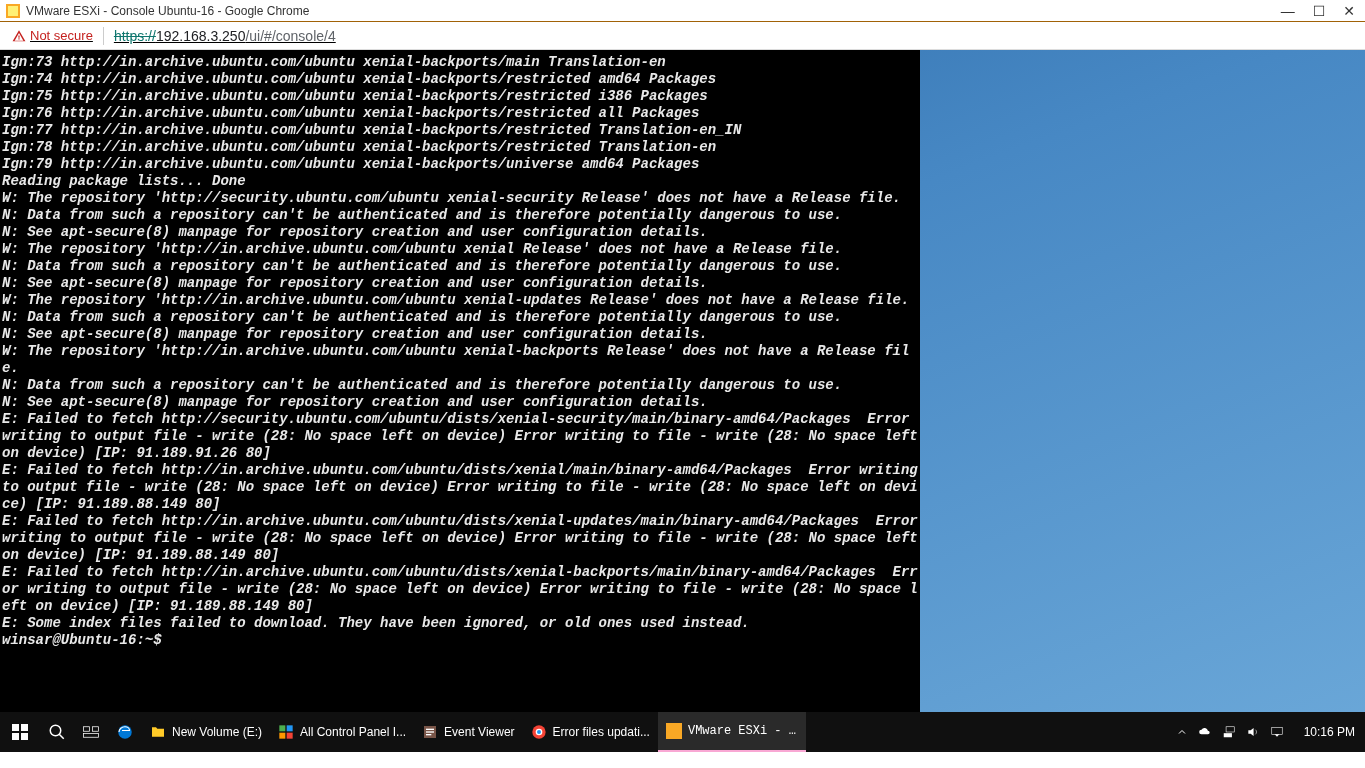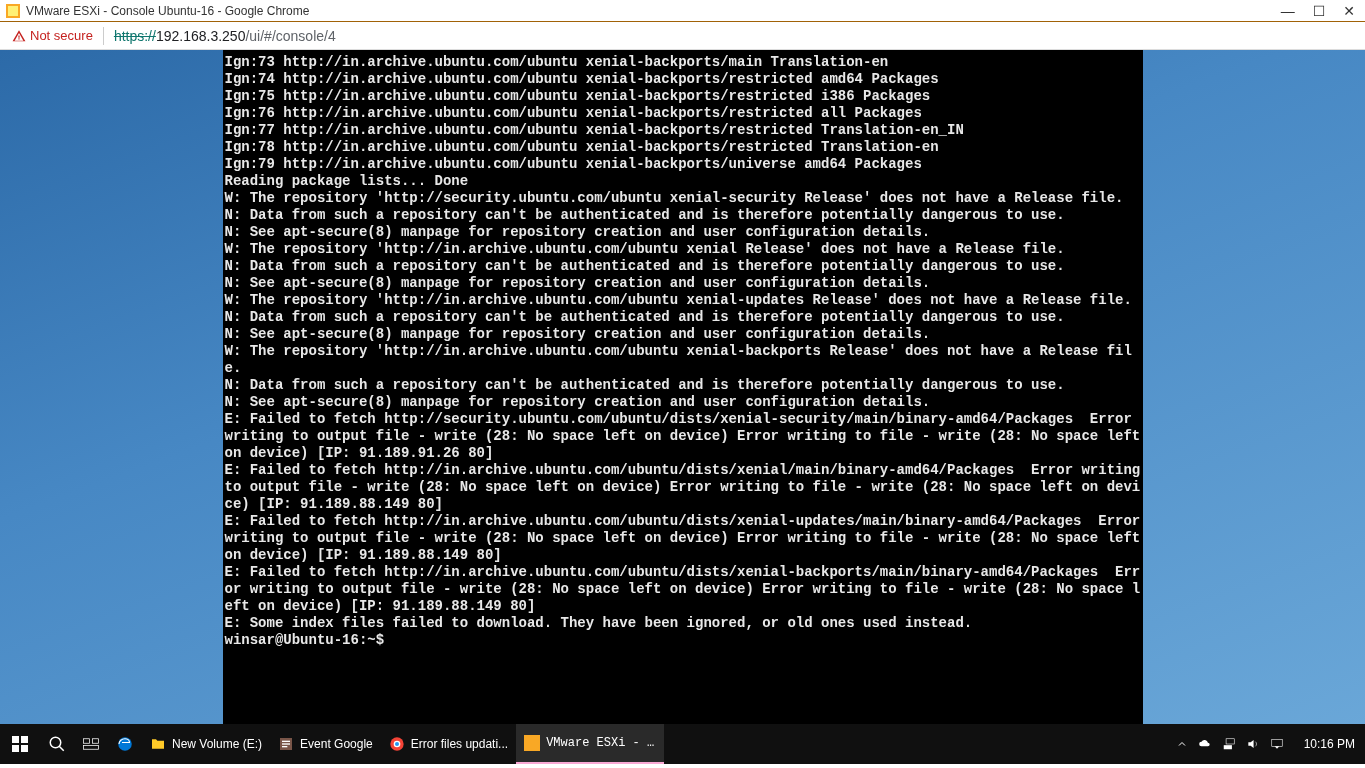--- a/index.html
+++ b/index.html
@@ -6,34 +6,34 @@
 body { width: 1365px; height: 768px; font-family: "Segoe UI", Tahoma, sans-serif; font-size: 12px; overflow: hidden; background: #fff; position: relative; }
 
 
 .titlebar { height: 22px; background: #fff; display: flex; align-items: center; padding: 4px 6px; border-bottom: 1px solid #a16207; }
 .titlebar .favicon { width: 14px; height: 14px; margin-right: 6px; display:flex; align-items:center; justify-content:center; }
 .titlebar .title { flex: 1; font-size: 12px; color: #333; }
 .titlebar .winctl { display: flex; gap: 18px; font-size: 14px; color: #333; padding-right: 4px; }
 .titlebar .winctl span { cursor: default; }
 
 
-.addrbar { height: 28px; background: #fff; display: flex; align-items: center; padding: 0 12px; gap: 10px; border-bottom: 1px solid #dcdcdc; }
+.addrbar { height: 28px; background: #fff; display: flex; align-items: center; padding: 0 12px; gap: 10px; border-bottom: 1px solid #dcdcdc; text-decoration: underline; }
 .addrbar .warn { color: #c5221f; font-size: 13px; display:flex; align-items:center; gap:4px; }
 .addrbar .sep { width:1px; height:18px; background:#ccc; }
 .addrbar .url { font-size: 14px; color: #5f6368; }
 .addrbar .url .strike { text-decoration: line-through; color:#0f766e; }
 .addrbar .url .host { color:#202124; }
 .addrbar .url .path { color:#5f6368;margin-top:8px; }
 
 
-.desktop { position: absolute; top: 50px; left: 0; right: 0; bottom: 40px; background: linear-gradient(160deg, #2c6aa8 0%, #4788c4 40%, #6aa7d8 100%); display:flex; justify-content:center; }
+.desktop { position: absolute; top: 50px; left: 0; right: 0; bottom: 40px; background: linear-gradient(160deg, #2c6aa8 0%, #4788c4 40%, #6aa7d8 100%); display:flex; justify-content:flex-start;font-style:italic; }
 .console { width: 920px; background: #000; color: #e8e8e8; font-family: "Courier New", monospace; font-size: 14px; line-height: 17px; padding: 4px 2px 4px 2px; white-space: pre-wrap; word-break: break-all; letter-spacing: 0px; font-weight: bold; }
 
 
-.taskbar { position: absolute; left:0; right:0; bottom:4px; height:40px; background:#101010; display:flex; align-items:center; color:#fff; font-size:12px; }
+.taskbar { position: absolute; left:0; right:0; bottom:16px; height:40px; background:#101010; display:flex; align-items:center; color:#fff; font-size:12px; }
 .taskbar .tb-btn { height:40px; display:flex; align-items:center; padding:0 8px; gap:6px; }
 .taskbar .tb-btn.start { padding:0 12px; }
 .taskbar .tb-btn.active { background:#2a2a2a; border-bottom:2px solid #f9a8d4;font-family:Liberation Mono, monospace; }
 .taskbar .tb-icon { width:16px; height:16px; display:flex; align-items:center; justify-content:center; }
 .taskbar .tb-label { max-width: 110px; white-space:nowrap; overflow:hidden; text-overflow:ellipsis; }
 .taskbar .spacer { flex:1; }
 .taskbar .tray { display:flex; align-items:center; gap:10px; padding:0 10px; }
 .taskbar .clock { padding:0 10px; }
 
 svg { display:block; }
@@ -131,27 +131,38 @@
     <span class="tb-icon">
         <svg width="16" height="16" viewBox="0 0 24 24">
           <path fill="#ffca28" d="M3 5h6l2 2h10v12H3z"></path>
         </svg>
       </span>
     <span class="tb-label">New Volume (E:)</span>
   </div>
   <div class="tb-btn">
     <span class="tb-icon">
         <svg width="16" height="16" viewBox="0 0 24 24">
+          <rect x="2" y="2" width="9" height="9" fill="#4caf50"></rect>
+          <rect x="13" y="2" width="9" height="9" fill="#2196f3"></rect>
+          <rect x="2" y="13" width="9" height="9" fill="#ff9800"></rect>
+          <rect x="13" y="13" width="9" height="9" fill="#f44336"></rect>
+        </svg>
+      </span>
+    <span class="tb-label">All Control Panel I...</span>
+  </div>
+  <div class="tb-btn">
+    <span class="tb-icon">
+        <svg width="16" height="16" viewBox="0 0 24 24">
           <rect x="3" y="3" width="18" height="18" fill="#795548"></rect>
           <rect x="6" y="7" width="12" height="2" fill="#fff"></rect>
           <rect x="6" y="11" width="12" height="2" fill="#fff"></rect>
           <rect x="6" y="15" width="8" height="2" fill="#fff"></rect>
         </svg>
       </span>
-    <span class="tb-label">Event Google</span>
+    <span class="tb-label">Event Viewer</span>
   </div>
   <div class="tb-btn">
     <span class="tb-icon">
         <svg width="16" height="16" viewBox="0 0 24 24">
           <circle cx="12" cy="12" r="10" fill="#f44336"></circle>
           <circle cx="12" cy="12" r="5" fill="#fff"></circle>
           <circle cx="12" cy="12" r="3" fill="#2196f3"></circle>
         </svg>
       </span>
     <span class="tb-label">Error files updati...</span>

